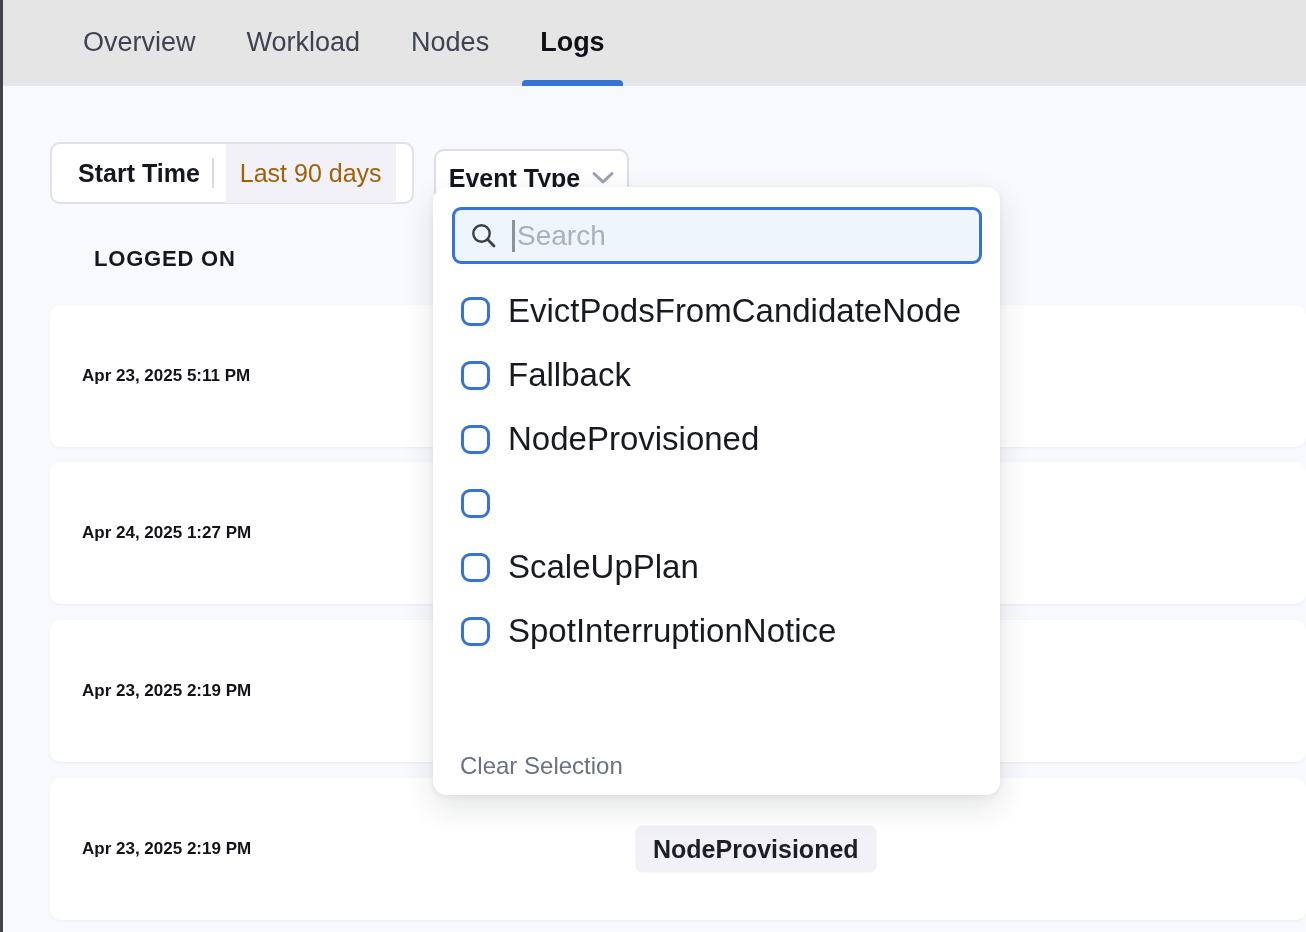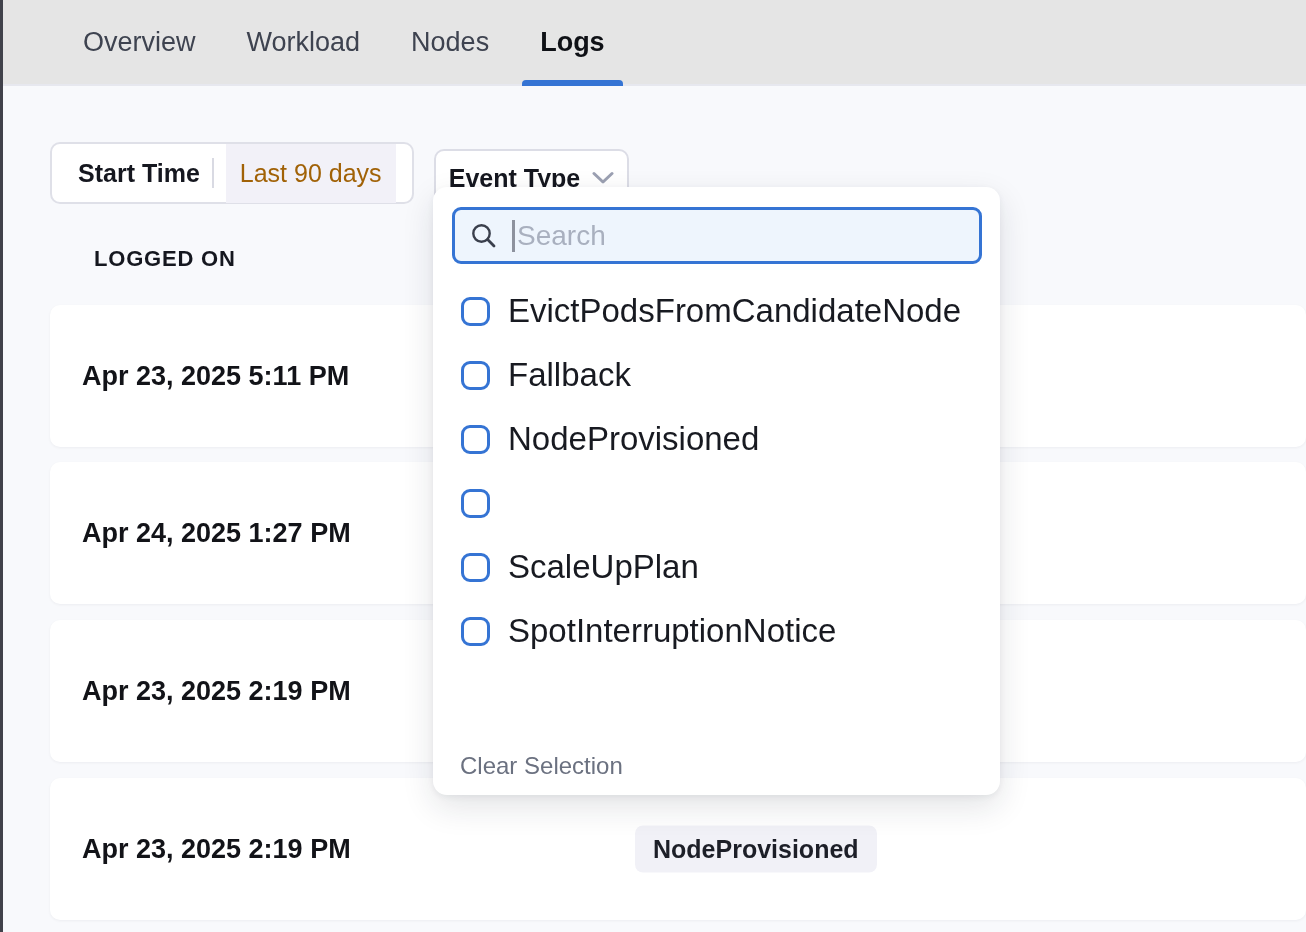--- a/index.html
+++ b/index.html
@@ -39,21 +39,21 @@
   .event-type-label { font-size:25px; font-weight:600; color:#15171f; }
   .chevron { color:#9ba0b2; display:flex; align-items:center; }
 
   
   .col-header { position:absolute; left:94px; top:246px; font-size:22px; font-weight:700; letter-spacing:0.8px; color:#15171f; }
   .log-row {
     position:absolute; left:50px; width:1256px; height:142px;
     background:#fff; border-radius:10px; box-shadow:0 1px 3px rgba(20,24,40,0.05);
   }
   .row-1 { top:305px; } .row-2 { top:462px; } .row-3 { top:620px; } .row-4 { top:778px; }
-  .row-date { position:absolute; left:32px; top:50%; transform:translateY(-50%); font-size:27px; font-weight:700; color:#121318; white-space:nowrap; }
+  .row-date { position:absolute; left:32px; top:50%; transform:translateY(-50%); font-size:17px; font-weight:700; color:#121318; white-space:nowrap; }
   .row-badge {
     position:absolute; left:585px; top:50%; transform:translateY(-50%);
     background:#f1f1f7; border-radius:8px; padding:9px 18px;
     font-size:25px; font-weight:700; color:#1d1f28; white-space:nowrap;
   }
 
   
   .dropdown {
     position:absolute; left:433px; top:187px; width:567px; height:608px;
     background:#fff; border-radius:14px; z-index:20;

